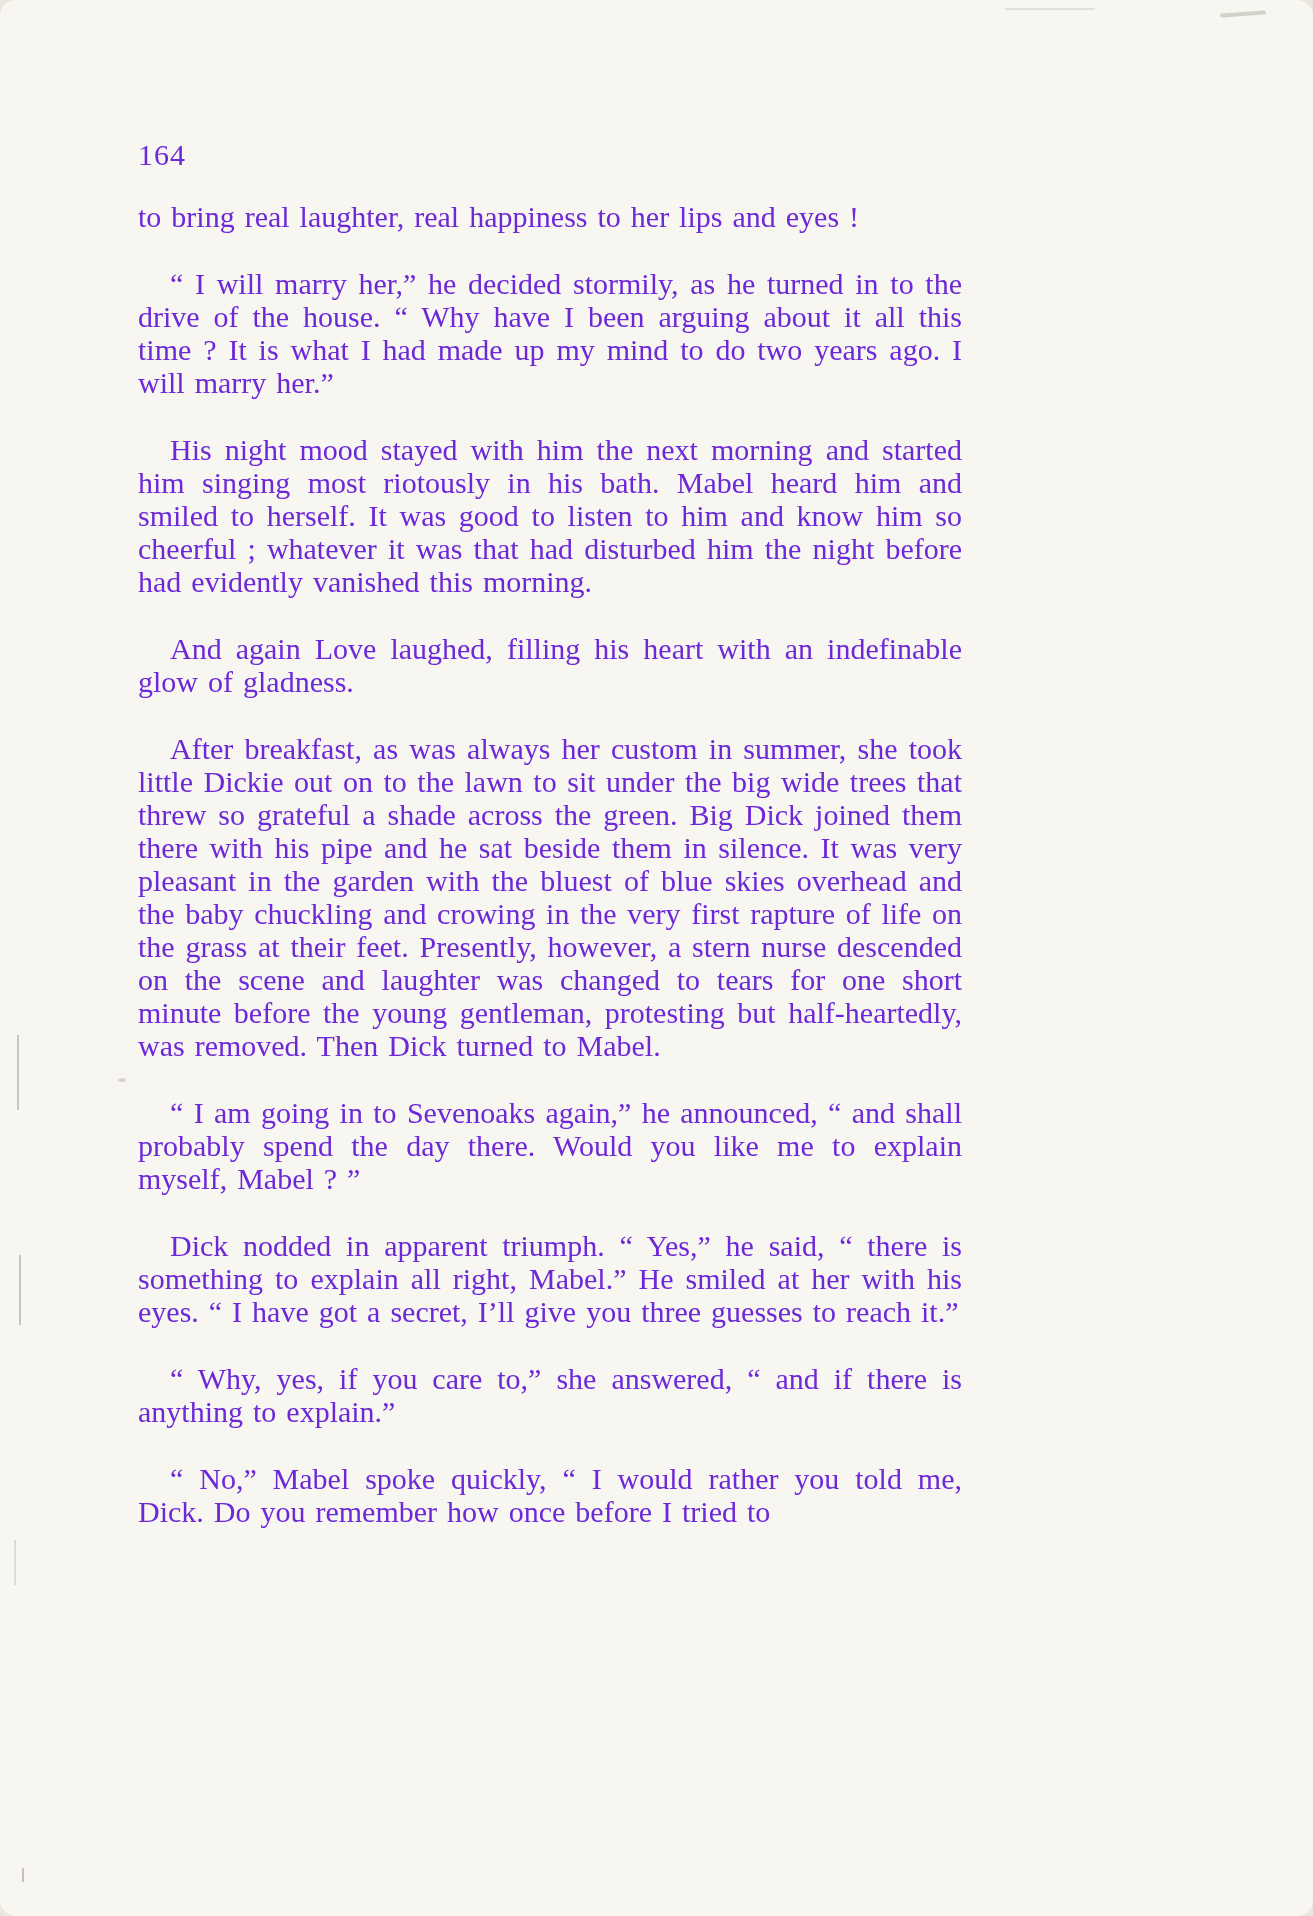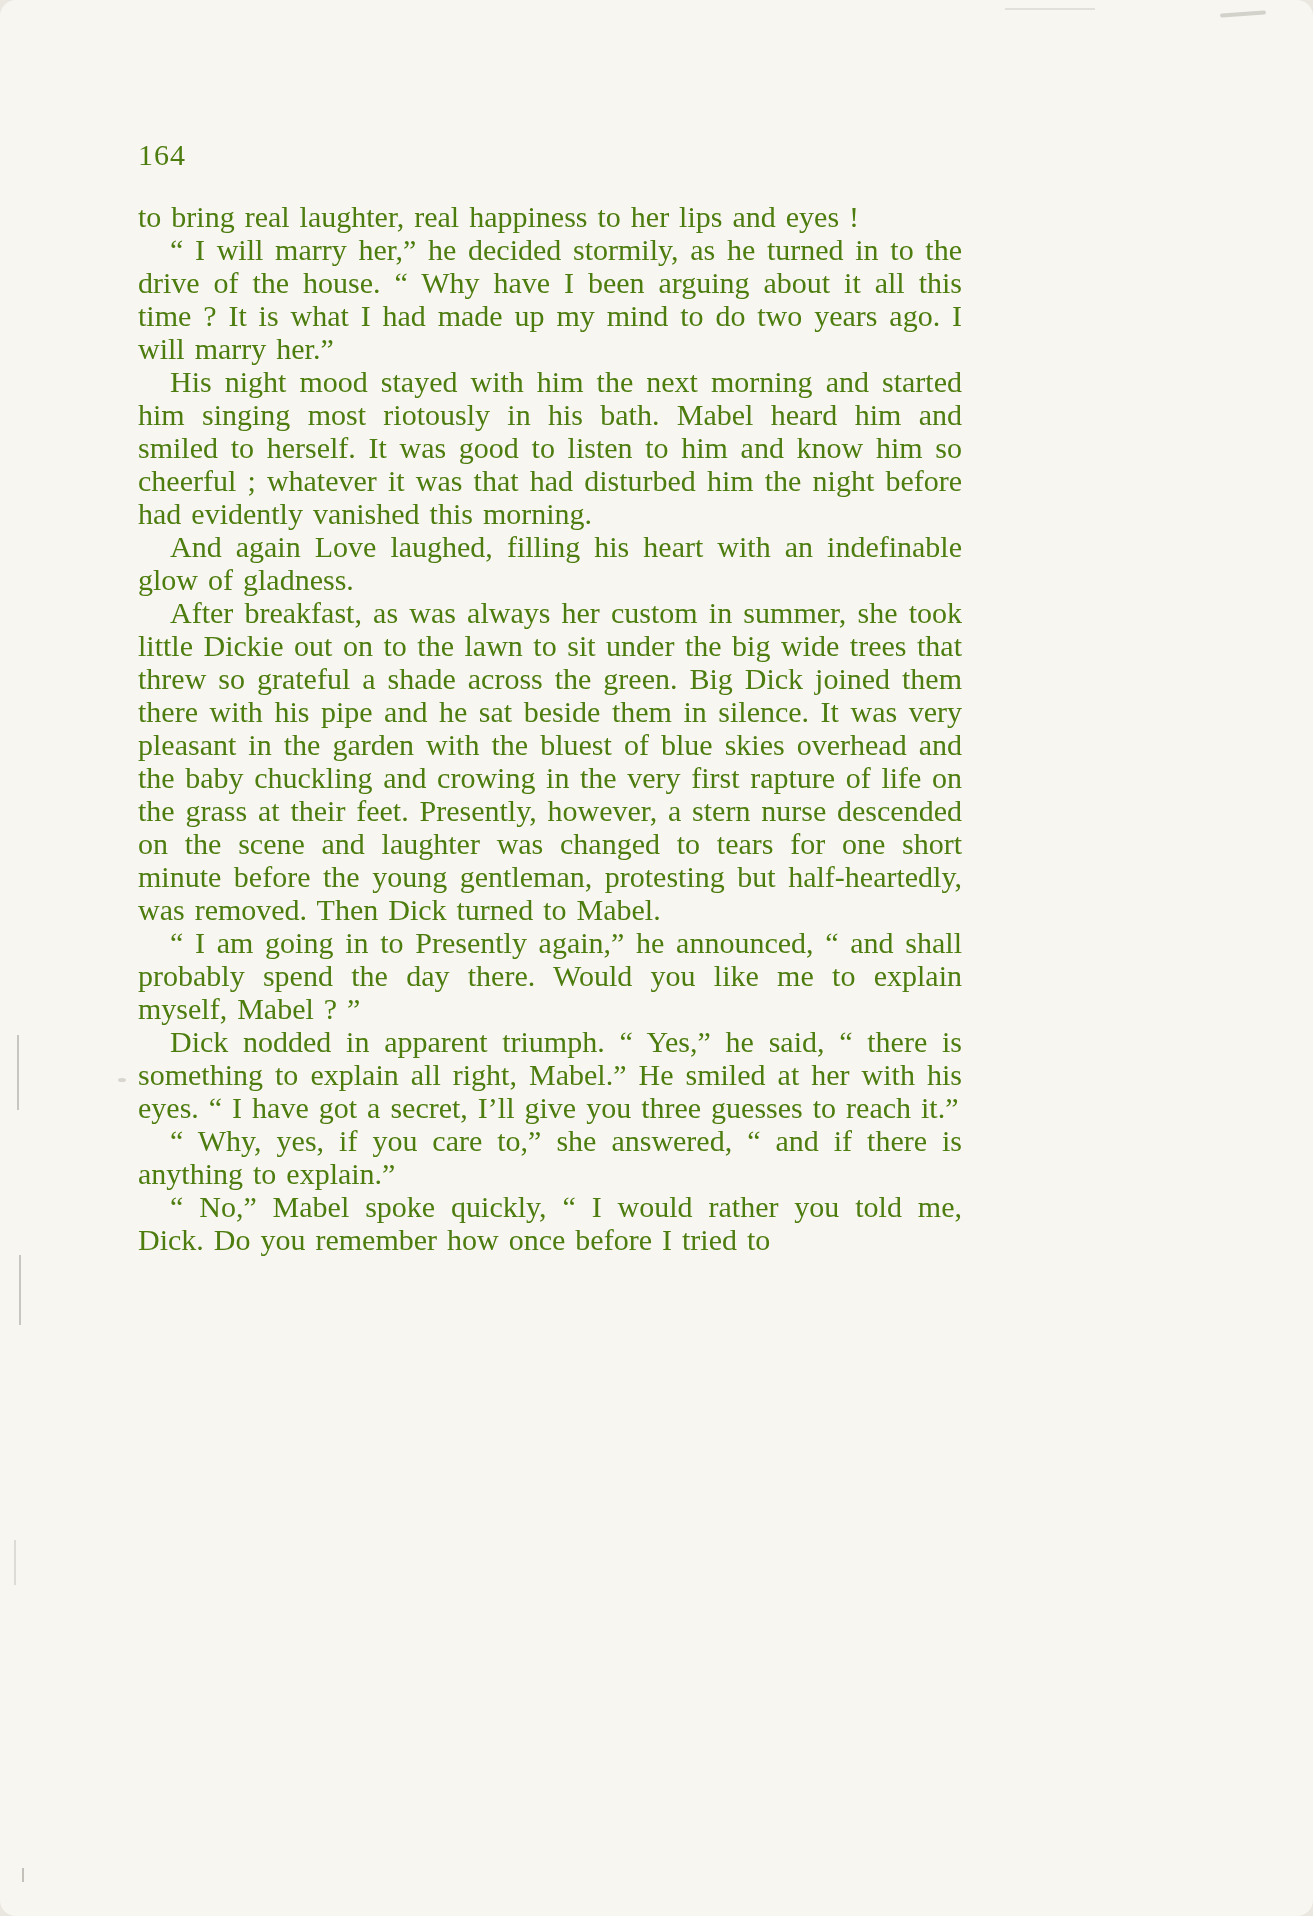--- a/index.html
+++ b/index.html
@@ -8,21 +8,21 @@
     background: #e9e7e0;
   }
   .page {
     position: relative;
     width: 1313px;
     height: 1916px;
     margin: 0 auto;
     background: #f8f6f0;
     box-sizing: border-box;
     font-family: "Liberation Serif", "DejaVu Serif", serif;
-    color: #4d7c0f;
+    color: #6d28d9;
     overflow: hidden;
     border-radius: 16px;
   }
   .content {
     position: absolute;
     left: 138px;
     top: 138px;
     width: 824px;
   }
   .page-header {
@@ -54,20 +54,21 @@
     line-height: 33px;
     text-align: justify;
     word-spacing: 2.5px;
   }
   .text-body p.para {
     margin: 0;
     padding: 0;
   }
   .text-body p.indent {
     text-indent: 32px;
+    margin-top: 34px;
   }
   
   .artifact {
     position: absolute;
     background: #8d8b84;
     opacity: 0.45;
   }
   .artifact.vline1 { left: 17px; top: 1035px; width: 2px; height: 75px; }
   .artifact.vline2 { left: 19px; top: 1255px; width: 2px; height: 70px; }
   .artifact.vline3 { left: 14px; top: 1540px; width: 2px; height: 45px; opacity: 0.25; }
@@ -101,20 +102,20 @@
     <div class="page-header">
       <span class="page-number">164</span>
     </div>
 
     <div class="text-body">
         <p class="para">to bring real laughter, real happiness to her lips and eyes !</p>
         <p class="para indent">“ I will marry her,” he decided stormily, as he turned in to the drive of the house.  “ Why have I been arguing about it all this time ?  It is what I had made up my mind to do two years ago.  I will marry her.”</p>
         <p class="para indent">His night mood stayed with him the next morning and started him singing most riotously in his bath.  Mabel heard him and smiled to herself.  It was good to listen to him and know him so cheerful ;  whatever it was that had disturbed him the night before had evidently vanished this morning.</p>
         <p class="para indent">And again Love laughed, filling his heart with an indefinable glow of gladness.</p>
         <p class="para indent">After breakfast, as was always her custom in summer, she took little Dickie out on to the lawn to sit under the big wide trees that threw so grateful a shade across the green.  Big Dick joined them there with his pipe and he sat beside them in silence.  It was very pleasant in the garden with the bluest of blue skies overhead and the baby chuckling and crowing in the very first rapture of life on the grass at their feet.  Presently, however, a stern nurse descended on the scene and laughter was changed to tears for one short minute before the young gentleman, protesting but half-heartedly, was removed.  Then Dick turned to Mabel.</p>
-        <p class="para indent">“ I am going in to Presently again,” he announced, “ and shall probably spend the day there.  Would you like me to explain myself, Mabel ? ”</p>
+        <p class="para indent">“ I am going in to Sevenoaks again,” he announced, “ and shall probably spend the day there.  Would you like me to explain myself, Mabel ? ”</p>
         <p class="para indent">Dick nodded in apparent triumph.  “ Yes,” he said, “ there is something to explain all right, Mabel.”  He smiled at her with his eyes.  “ I have got a secret, I’ll give you three guesses to reach it.”</p>
         <p class="para indent">“ Why, yes, if you care to,” she answered, “ and if there is anything to explain.”</p>
         <p class="para indent">“ No,” Mabel spoke quickly, “ I would rather you told me, Dick.  Do you remember how once before I tried to</p>
       </div>
   </div>
 
 </div>
 
 </body></html>

